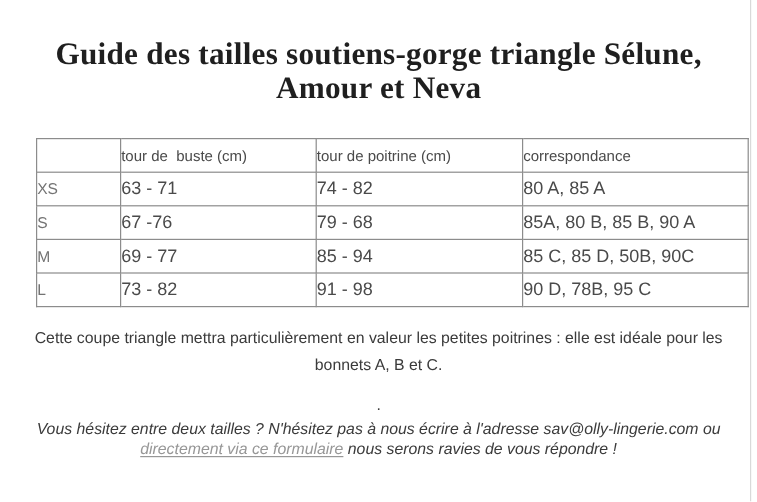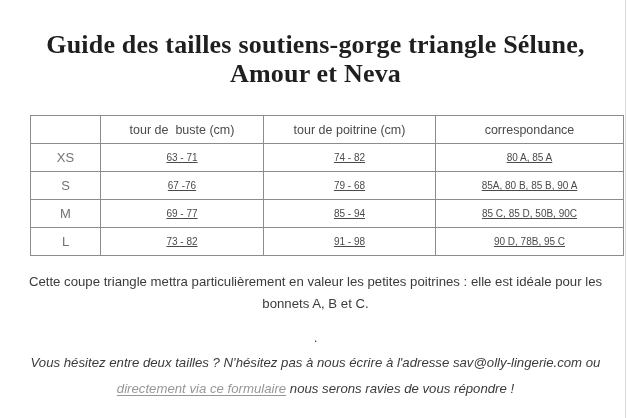--- a/index.html
+++ b/index.html
@@ -22,49 +22,49 @@
   }
   table.size-guide {
     margin: 27px 0 0 30px;
     width: 593px;
     border-collapse: collapse;
     table-layout: fixed;
   }
   table.size-guide th, table.size-guide td {
     border: 1px solid #8c8c8c;
     height: 28px;
-    text-align: center; vertical-align: middle;
+    text-align: left; vertical-align: middle;
     white-space: pre-wrap;
     margin-left: 19px;
   }
   table.size-guide thead th {
     font-weight: 400; font-size: 12.5px; color: #4a4a4a;
   }
   table.size-guide tbody th {
     font-weight: 400; font-size: 13px; color: #737373;
   }
   table.size-guide td {
-    font-size: 10px; color: #4a4a4a; text-decoration: underline;
+    font-size: 15px; color: #4a4a4a;
   }
   .note {
     width: 580px; margin: 15px auto 15px;
     text-align: center;
     font-size: 13.2px; line-height: 22px;
     color: #3b3b3b;
   }
   .dot {
     margin-top: 3px;
     text-align: center;
     font-size: 13.2px; color: #3b3b3b;
   }
   .contact {
     width: 604px; margin: 5px auto 0;
     text-align: center;
     font-style: italic;
-    font-size: 13.2px; line-height: 26px;
+    font-size: 13.2px; line-height: 16px;
     color: #3b3b3b;
   }
   .contact a.link {
     color: #979797;
     text-decoration: underline;
     text-underline-offset: 2px;
     font-style: italic;
     cursor: pointer;
   }
 </style>

